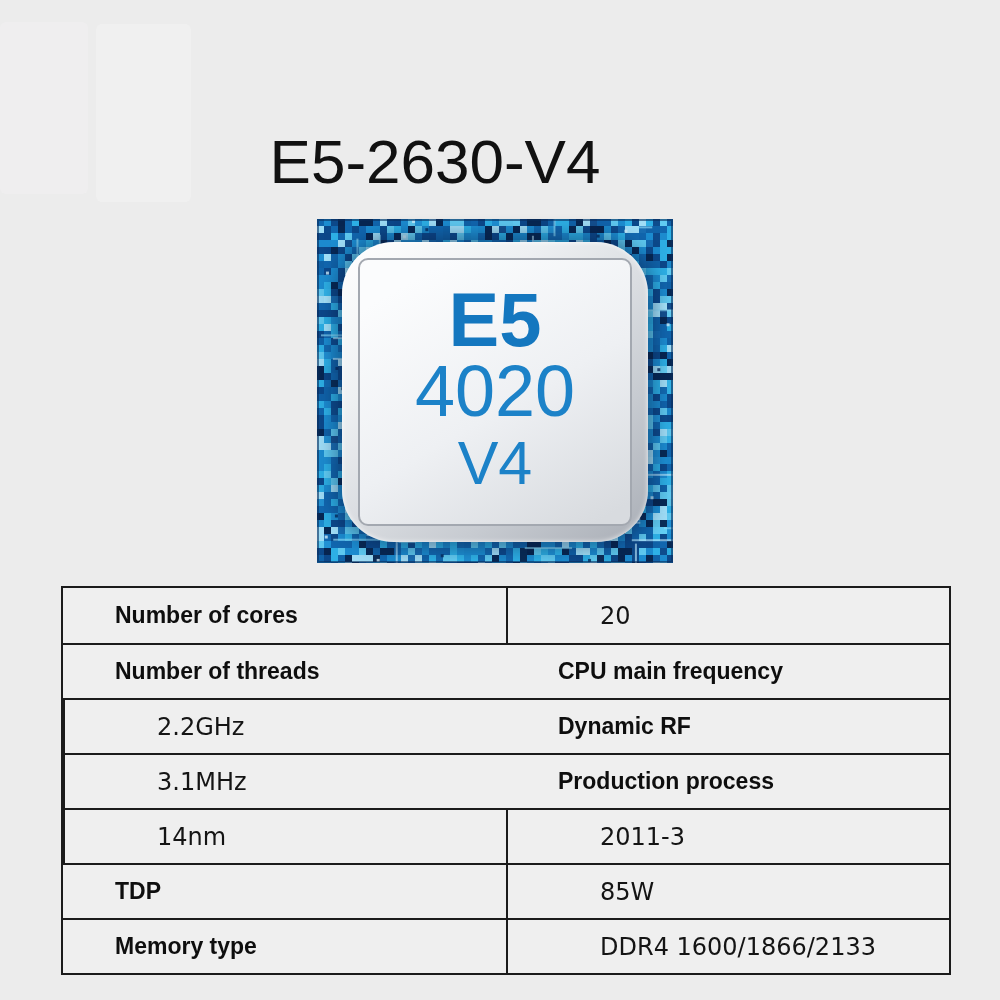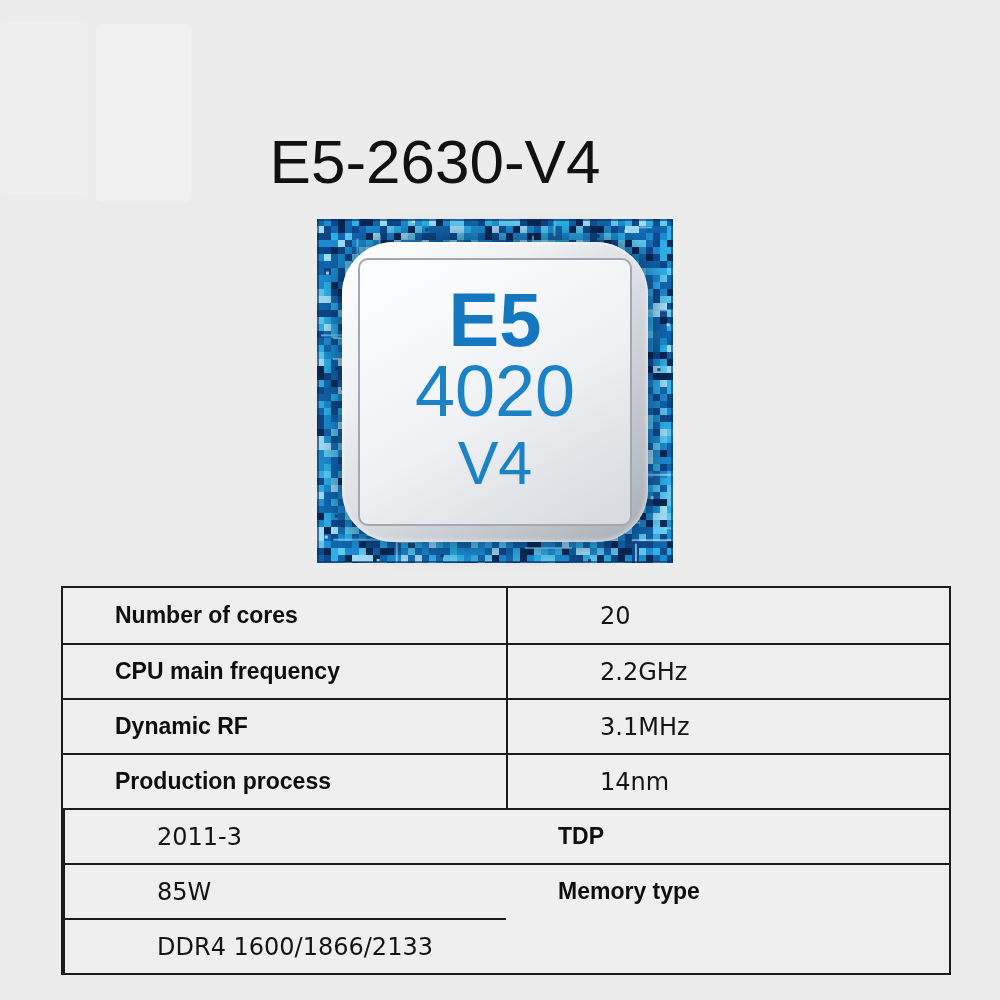--- a/index.html
+++ b/index.html
@@ -2540,20 +2540,23 @@
 </div>
 
 <div class="specs" id="spec-grid">
     <div class="cell c0 r0">
       <span class="spec-label">Number of cores</span>
     </div>
     <div class="cell c1 r0">
       <span class="spec-value">20</span>
     </div>
     <div class="cell c0">
+      <span class="spec-label">Number of threads</span>
+    </div>
+    <div class="cell c0">
       <span class="spec-label">CPU main frequency</span>
     </div>
     <div class="cell c1">
       <span class="spec-value">2.2GHz</span>
     </div>
     <div class="cell c0">
       <span class="spec-label">Dynamic RF</span>
     </div>
     <div class="cell c1">
       <span class="spec-value">3.1MHz</span>

